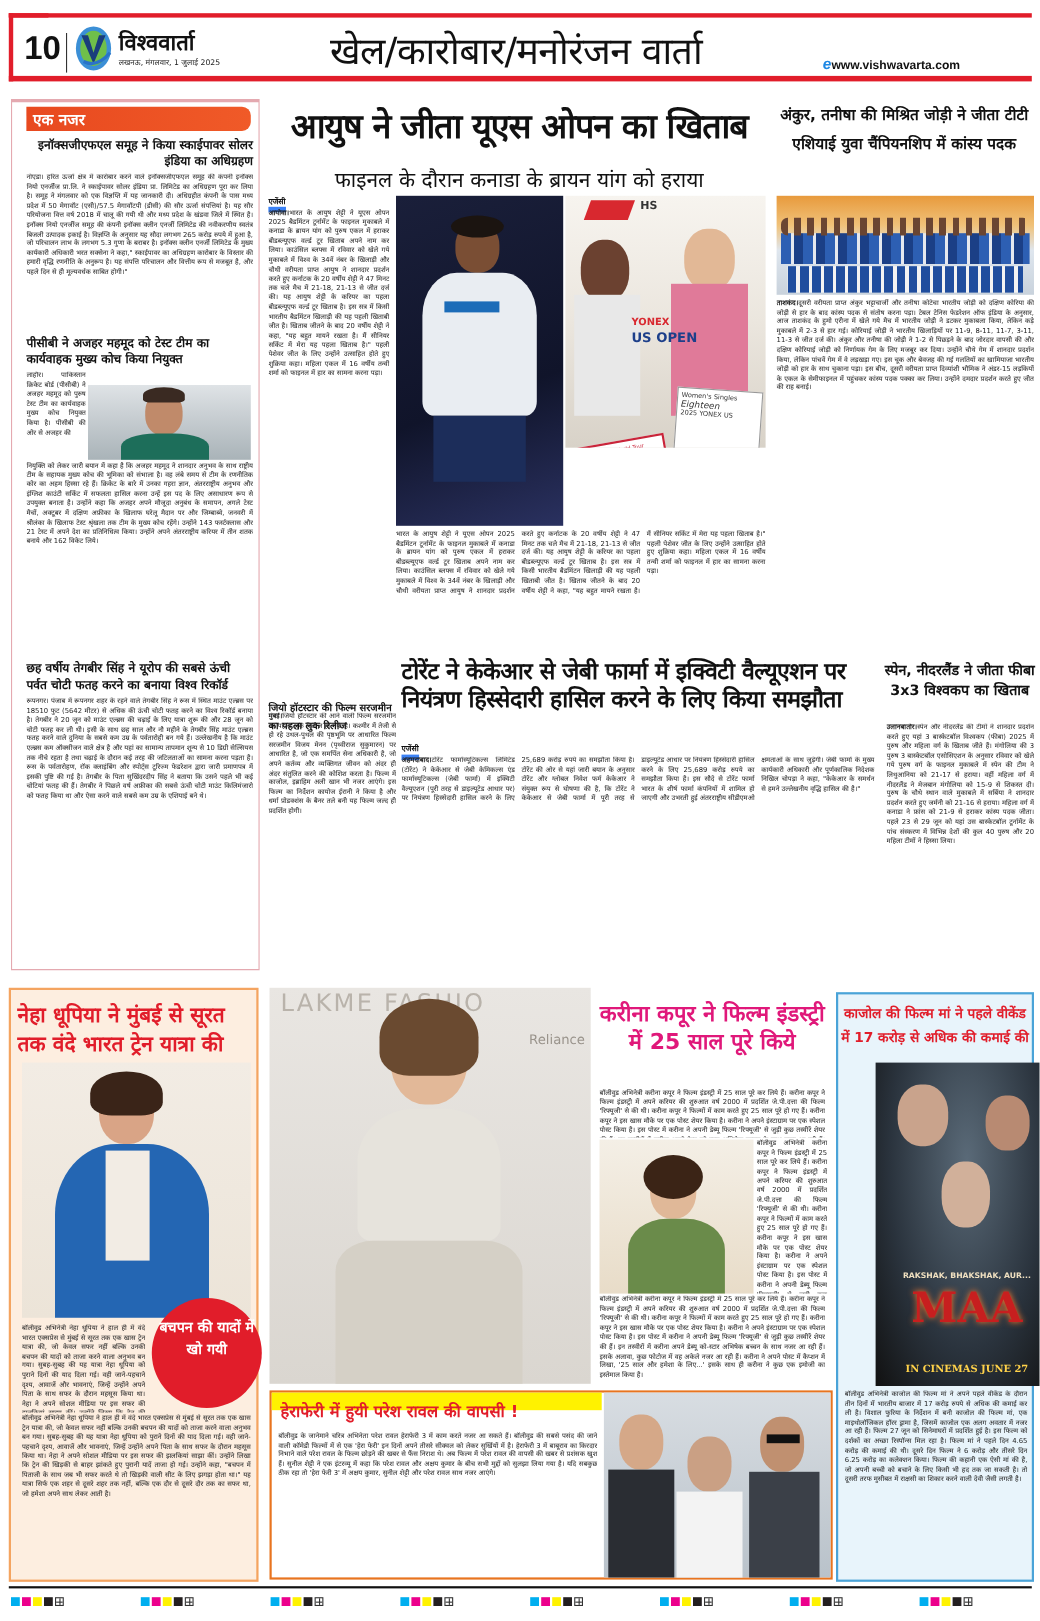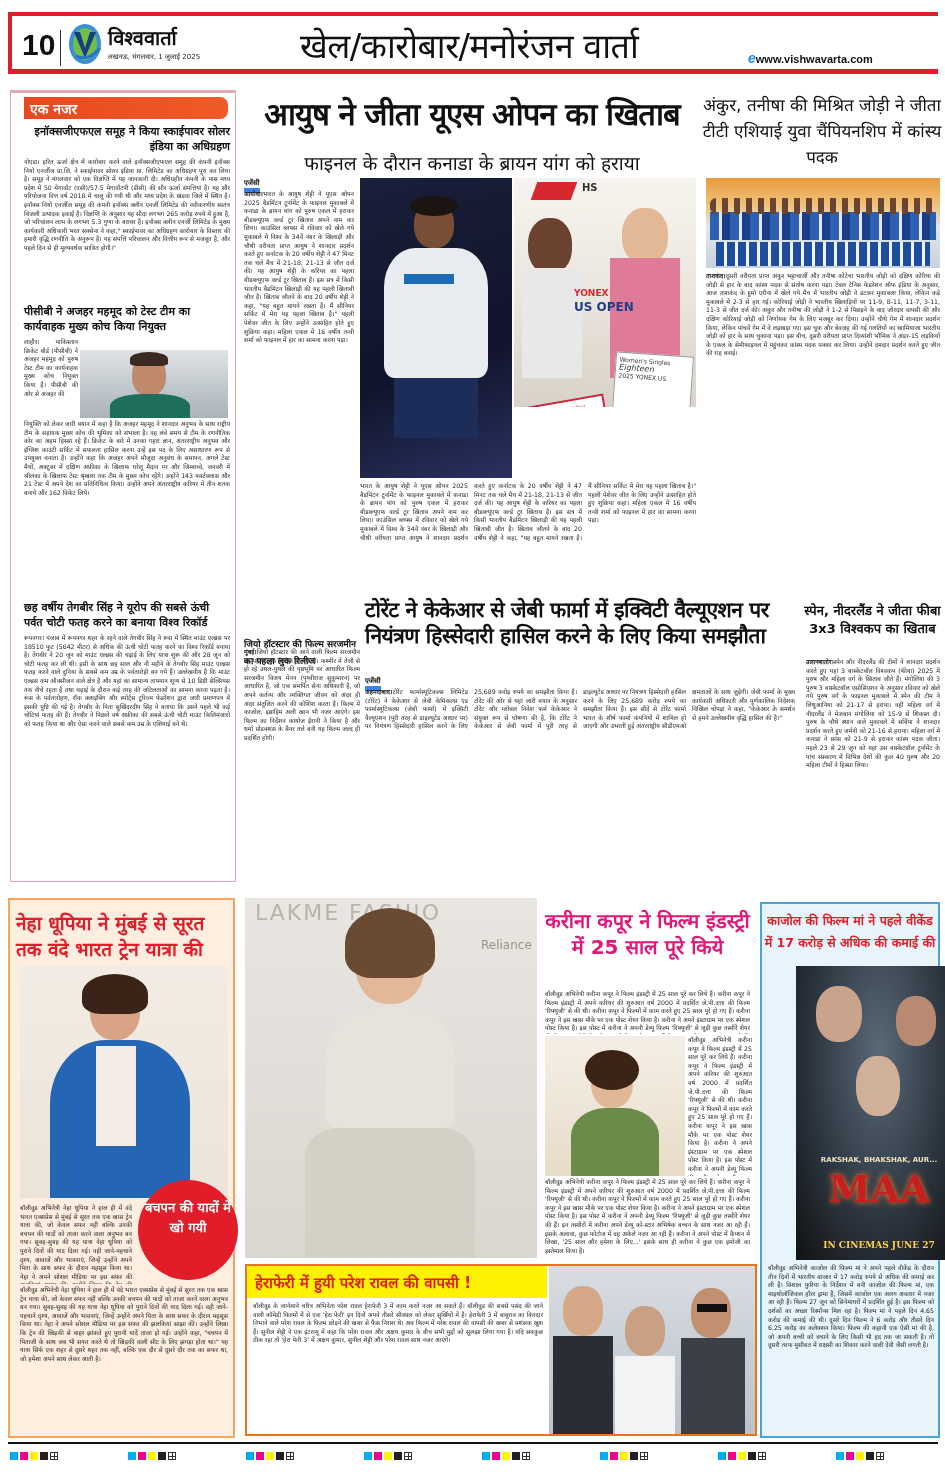--- a/index.html
+++ b/index.html
@@ -22,40 +22,40 @@
   #website { left: 748px; top: 50px; font-family: "Liberation Sans", sans-serif; font-size: 11px; color: #111; font-weight: bold; }
   #website .ie { color:#1e88e5; font-style: italic; font-size: 14px; }
 
   
   #left-col { left: 10px; top: 90px; width: 226px; height: 792px; border: 1px solid #e4a9b0; border-top: 3px solid #e4a9b0; }
   #ek-nazar { left: 24px; top: 97px; width: 204px; height: 22px; background: linear-gradient(90deg,#e8491f,#f05a28); border-radius: 0 8px 8px 0; color: #fff; font-size: 14px; font-weight: bold; padding: 2px 6px; }
 
   
   #ayush-title { left: 244px; top: 92px; width: 456px; font-size: 31px; font-weight: bold; text-align: center; letter-spacing: -1px; }
   #ayush-sub { left: 244px; top: 150px; width: 456px; font-size: 19px; text-align: center; color: #111; }
-  #tt-title { left: 702px; top: 92px; width: 240px; font-size: 17px; line-height: 26px; text-align: center; font-weight: normal; }
+  #tt-title { left: 702px; top: 92px; width: 240px; font-size: 14px; line-height: 26px; text-align: center; font-weight: bold; }
 
   .agency { font-size: 7px; font-weight: bold; border-bottom: 5px solid #3b82f6; display:inline-block; padding-bottom: 1px; }
 
   #torrent-title { left: 365px; top: 597px; width: 445px; font-size: 21px; line-height: 26px; text-align: left; font-weight: bold; letter-spacing: -0.5px; }
   #jio-title { left: 244px; top: 636px; width: 118px; font-size: 9px; line-height: 17px; text-align: left; font-weight: bold; }
   #fiba-title { left: 800px; top: 602px; width: 145px; font-size: 13px; line-height: 18px; text-align: center; font-weight: bold; }
 
   
   #neha-box { left: 8px; top: 898px; width: 227px; height: 540px; border: 2px solid #f4a460; background: #fdeee0; }
   #neha-title { left: 16px; top: 910px; width: 212px; font-size: 19px; line-height: 26px; color: #e11d2a; font-weight: bold; text-align: left; }
   #bachpan { left: 138px; top: 1180px; width: 100px; height: 100px; border-radius: 50%; background: #e11d2a; color: #fff; font-size: 13px; line-height: 20px; text-align: center; padding-top: 18px; font-weight: bold; }
 
   #kareena-title { left: 545px; top: 908px; width: 205px; font-size: 20px; line-height: 26px; color: #e0187a; text-align: center; font-weight: bold; }
 
   #kajol-box { left: 760px; top: 902px; width: 180px; height: 536px; border: 2px solid #4aa3d8; background: #e8f4fb; }
   #kajol-title { left: 764px; top: 910px; width: 172px; font-size: 12.5px; line-height: 22px; color: #e11d2a; text-align: center; font-weight: bold; }
 
   #hera-box { left: 245px; top: 1264px; width: 512px; height: 172px; border: 2px solid #e8741f; }
-  #hera-banner { left: 247px; top: 1266px; width: 300px; height: 32px; background: #fff200; color: #e11d2a; font-size: 15px; font-weight: bold; padding: 6px 8px; }
+  #hera-banner { left: 247px; top: 1266px; width: 300px; height: 16px; background: #fff200; color: #e11d2a; font-size: 15px; font-weight: bold; padding: 6px 8px; }
 
   
   #cmyk-rule { left: 8px; top: 1442px; width: 930px; height: 2px; background: #111; }
   .reg { position:absolute; top:1452px; display:flex; gap:2px; }
   .reg span { width:8px; height:8px; display:block; }
   .reg .grid { border:1px solid #333; background: linear-gradient(#333,#333) center/1px 100% no-repeat, linear-gradient(#333,#333) center/100% 1px no-repeat; }
 </style>
 </head>
 <body>
 

